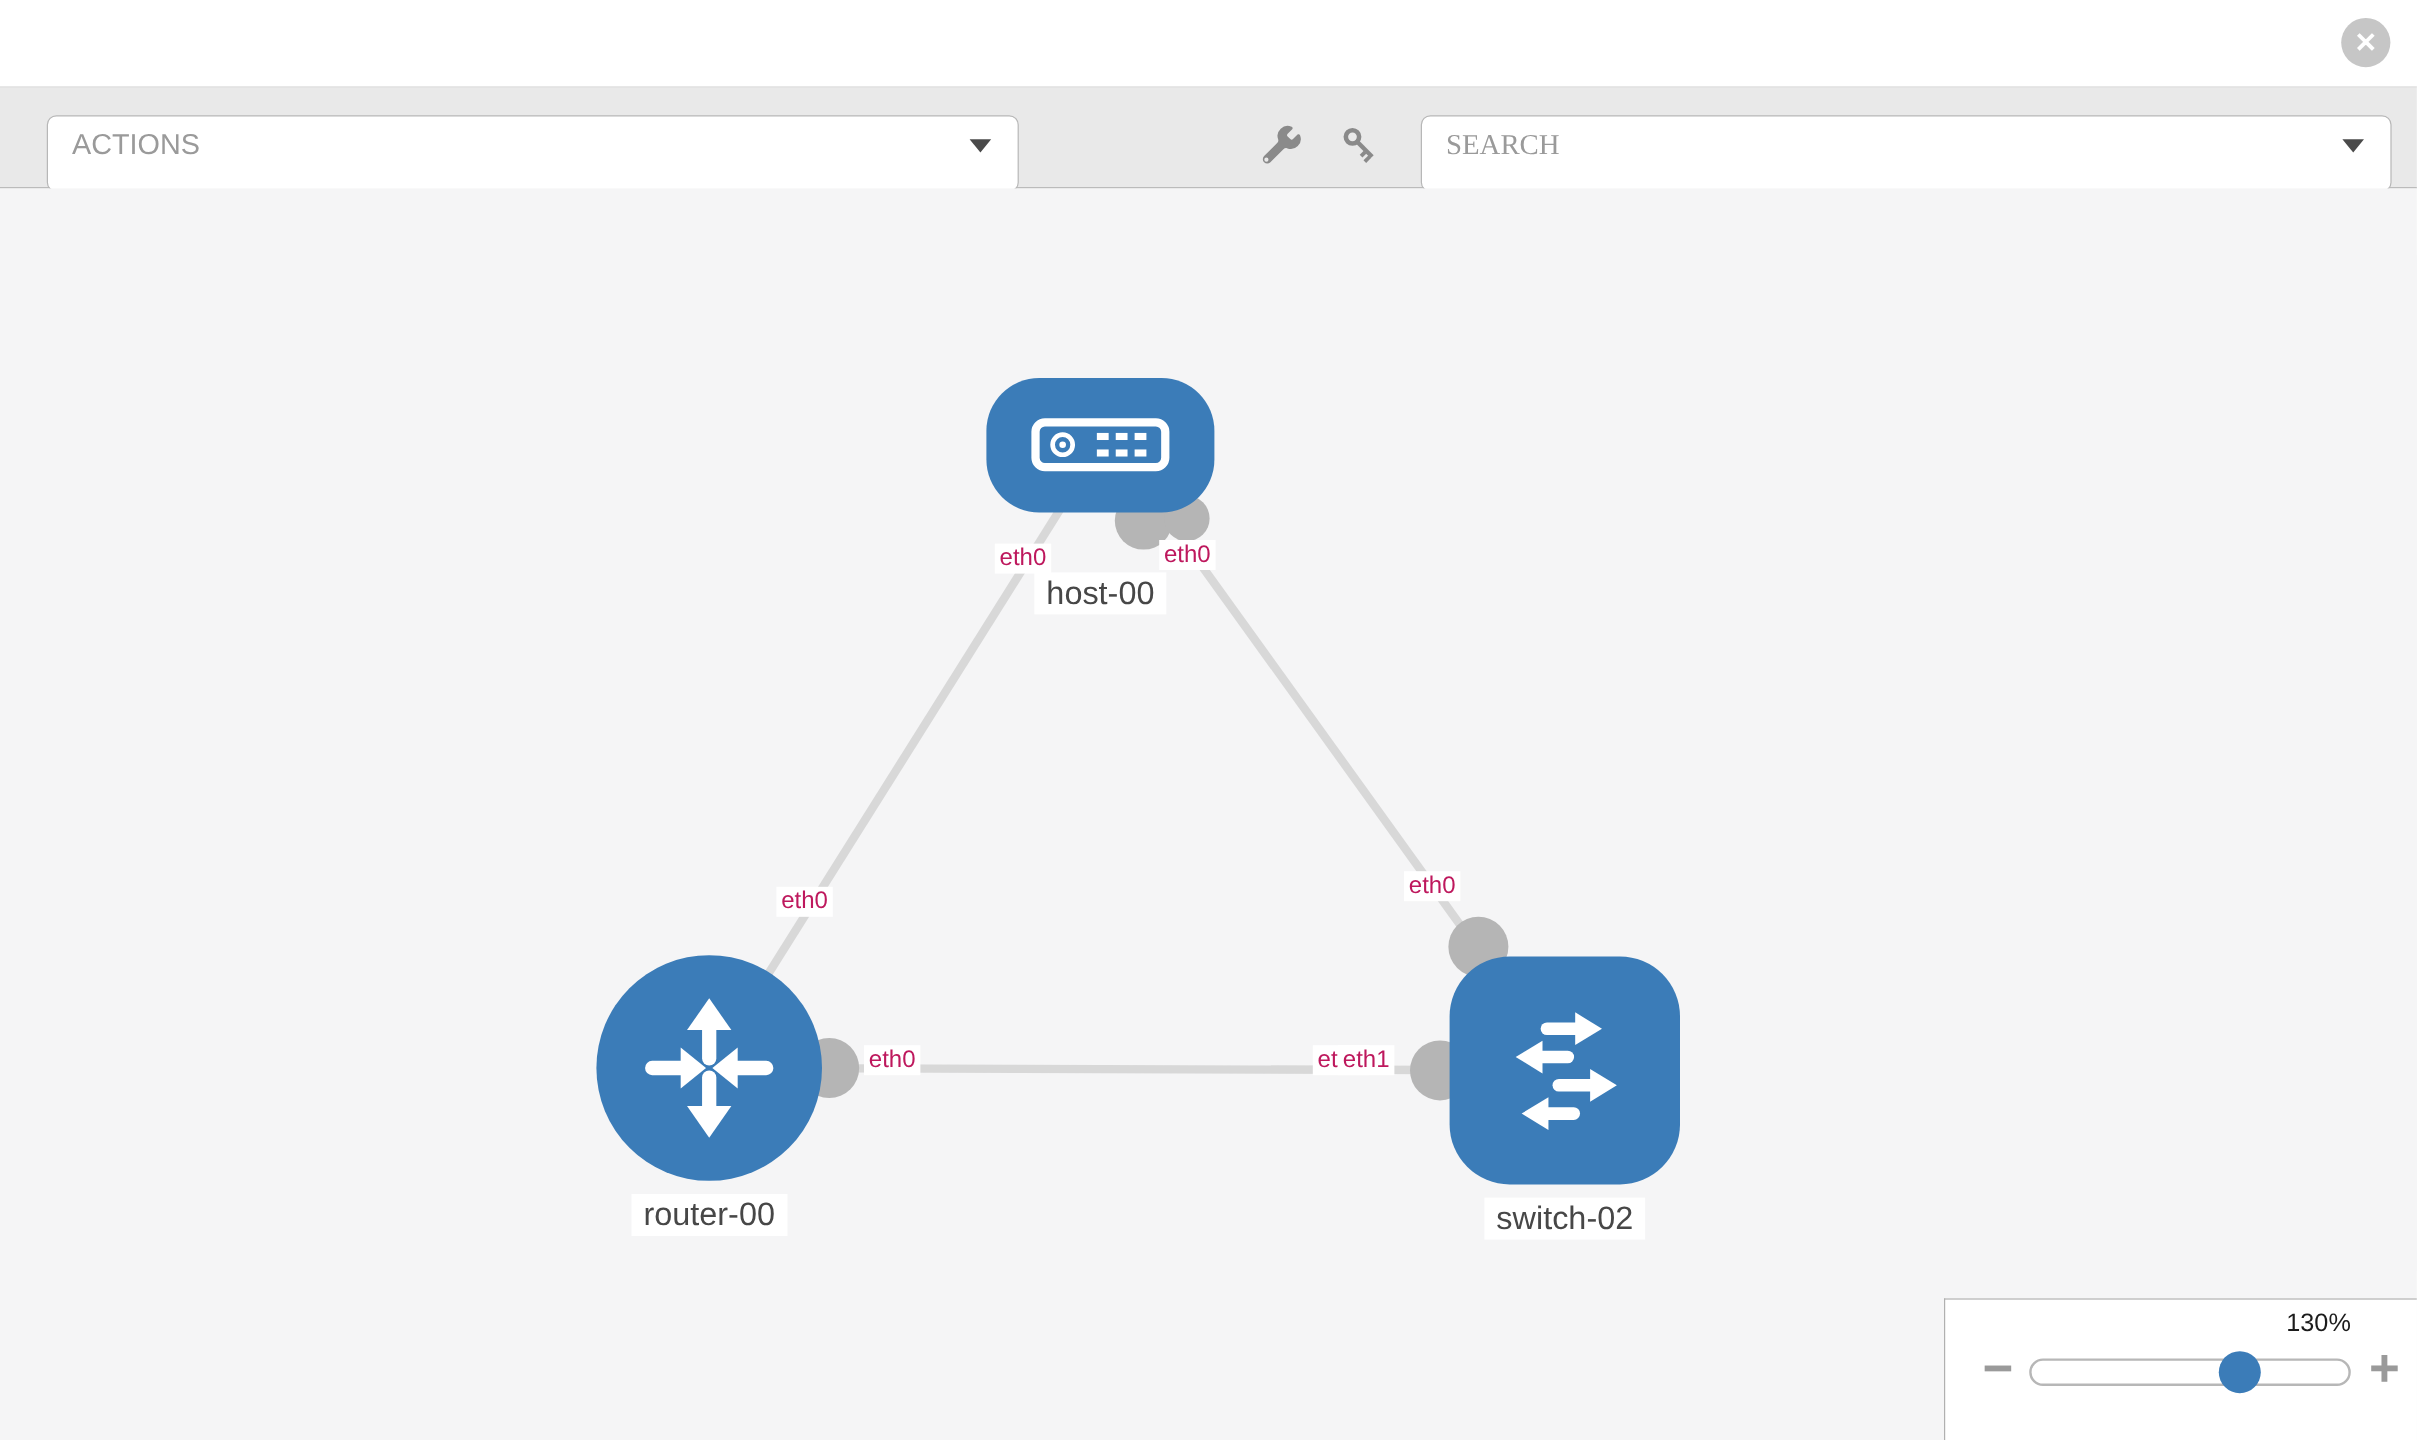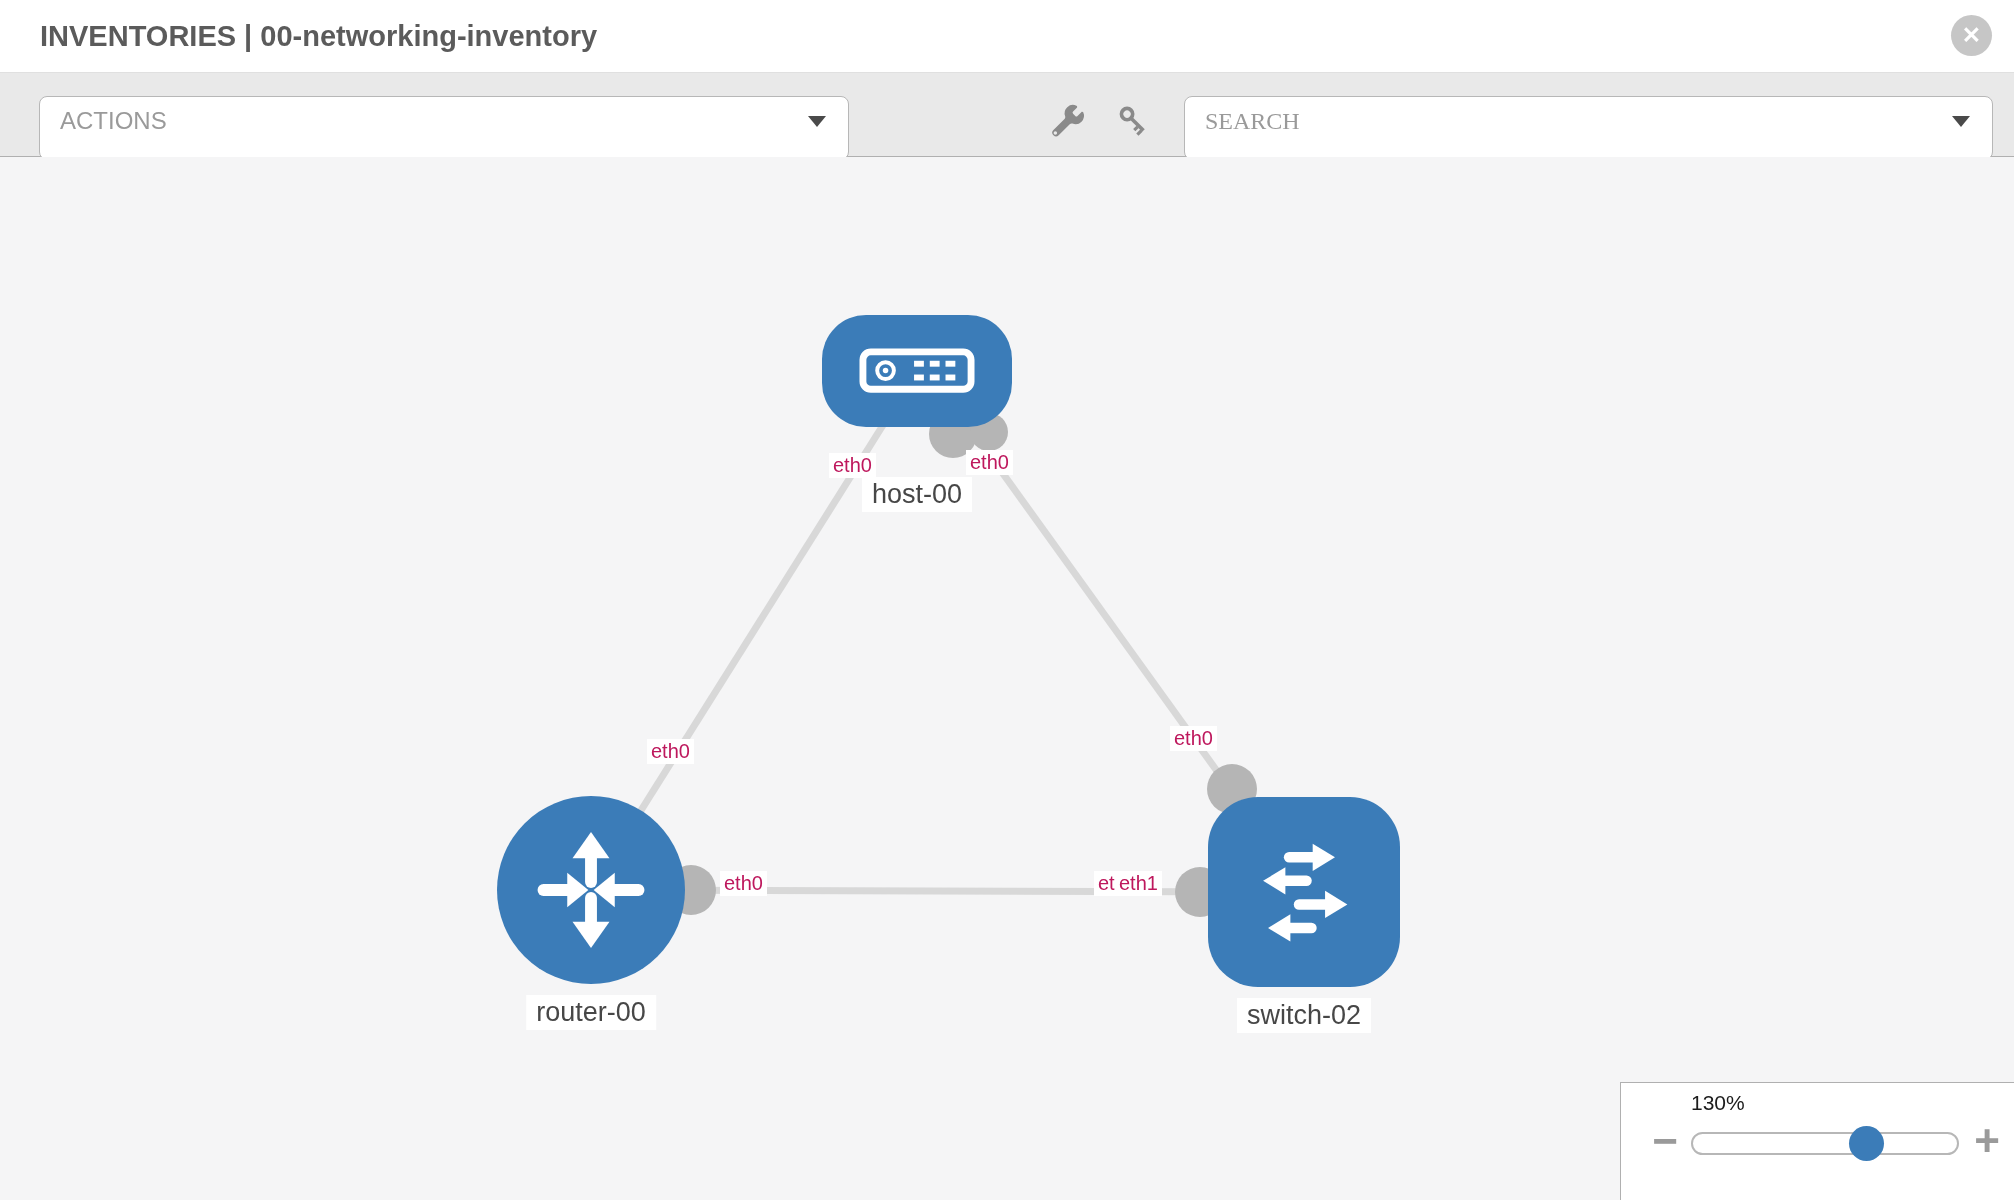--- a/index.html
+++ b/index.html
@@ -61,39 +61,38 @@
   .iface-e3{left:647px;top:739px;}
   .iface-e4{left:1170px;top:726px;}
   .iface-e5{left:720px;top:871px;}
   .iface-e6{left:1094px;top:871px;background:transparent;padding:0;}
   .iface-e6 .back{background:#fff;padding:1px 4px;display:inline-block;}
   .iface-e6 .front{position:absolute;left:21px;top:0;background:#fff;padding:1px 4px;text-align:right;}
 
   
   .zoom-panel{position:absolute;left:1620px;top:1082px;right:0;bottom:0;background:#fff;
     border-left:1px solid #b0b0b0;border-top:1px solid #b0b0b0;}
-  .zoom-value{position:absolute;left:70px;top:8px;width:268px;text-align:left;
+  .zoom-value{position:absolute;left:70px;top:8px;width:268px;text-align:right;
     font-size:21px;color:#1c1c1c;}
   .zoom-minus,.zoom-plus{position:absolute;width:40px;top:30px;text-align:center;
     font-size:44px;font-weight:bold;color:#9a9a9a;line-height:56px;cursor:pointer;
     user-select:none;}
   .zoom-minus{left:24px;}
   .zoom-plus{left:346px;}
   .zoom-slider{position:absolute;left:70px;top:49px;width:268px;height:23px;
     background:#fff;border:2px solid #b7b7b7;border-radius:13px;cursor:pointer;}
   .zoom-thumb{position:absolute;left:156px;top:-8px;width:35px;height:35px;
     border-radius:50%;background:var(--node-blue);cursor:grab;}
 </style>
 </head>
 <body>
 
 <div class="page">
 
   <div class="header">
-    <div class="page-title">INVENTORIES | 00-networking-inventory</div>
     <div class="close-btn">✕</div>
   </div>
 
   <div class="toolbar"></div>
   <div class="select-box select-actions">
     <span>ACTIONS</span>
     <span class="caret"></span>
   </div>
   <svg class="tool-icon wrench" viewBox="0 0 24 24">
     <path fill="#8a8a8a" d="M21.7 6.7c-.2-.5-.9-.7-1.3-.3l-2.4 2.4a1 1 0 0 1-1.4 0l-1.4-1.4a1 1 0 0 1 0-1.4l2.4-2.4c.4-.4.2-1.1-.3-1.3A5.3 5.3 0 0 0 10.2 9c.2.6 0 1.3-.4 1.7l-7 7a2.3 2.3 0 0 0 3.3 3.3l7-7c.4-.4 1.1-.6 1.7-.4a5.3 5.3 0 0 0 6.9-6.9z"></path>

